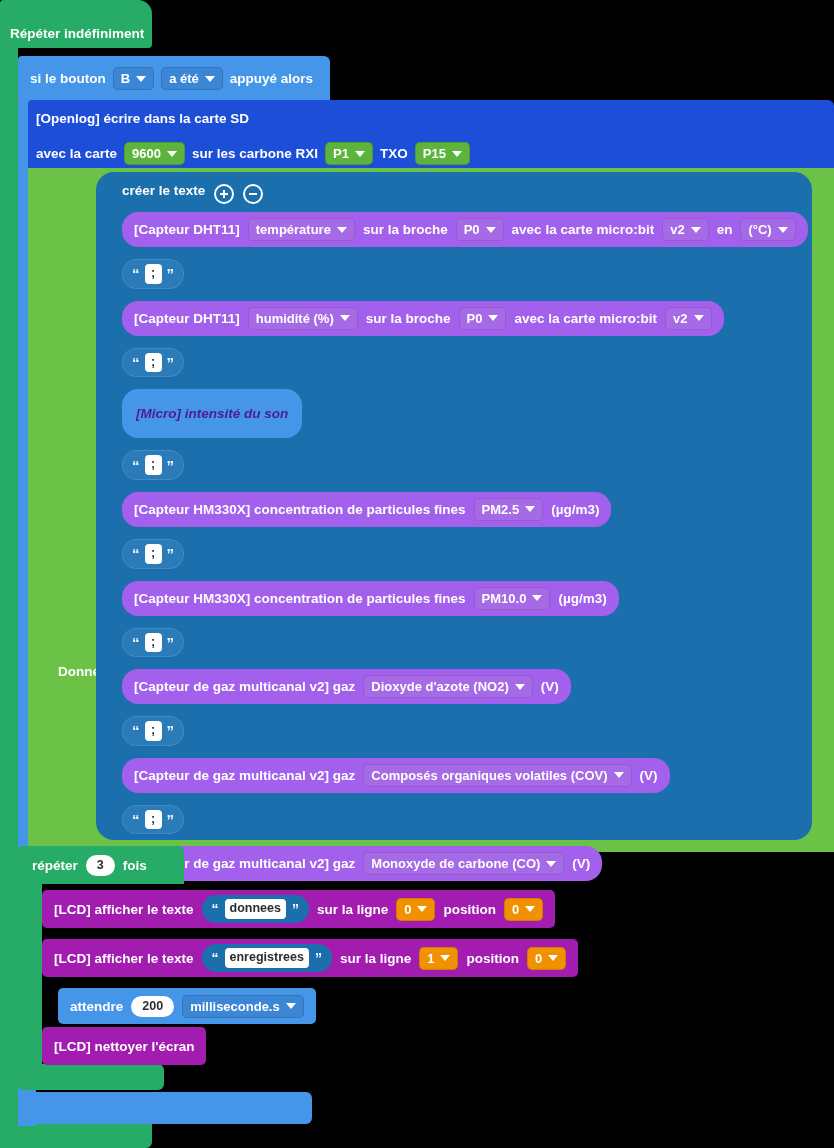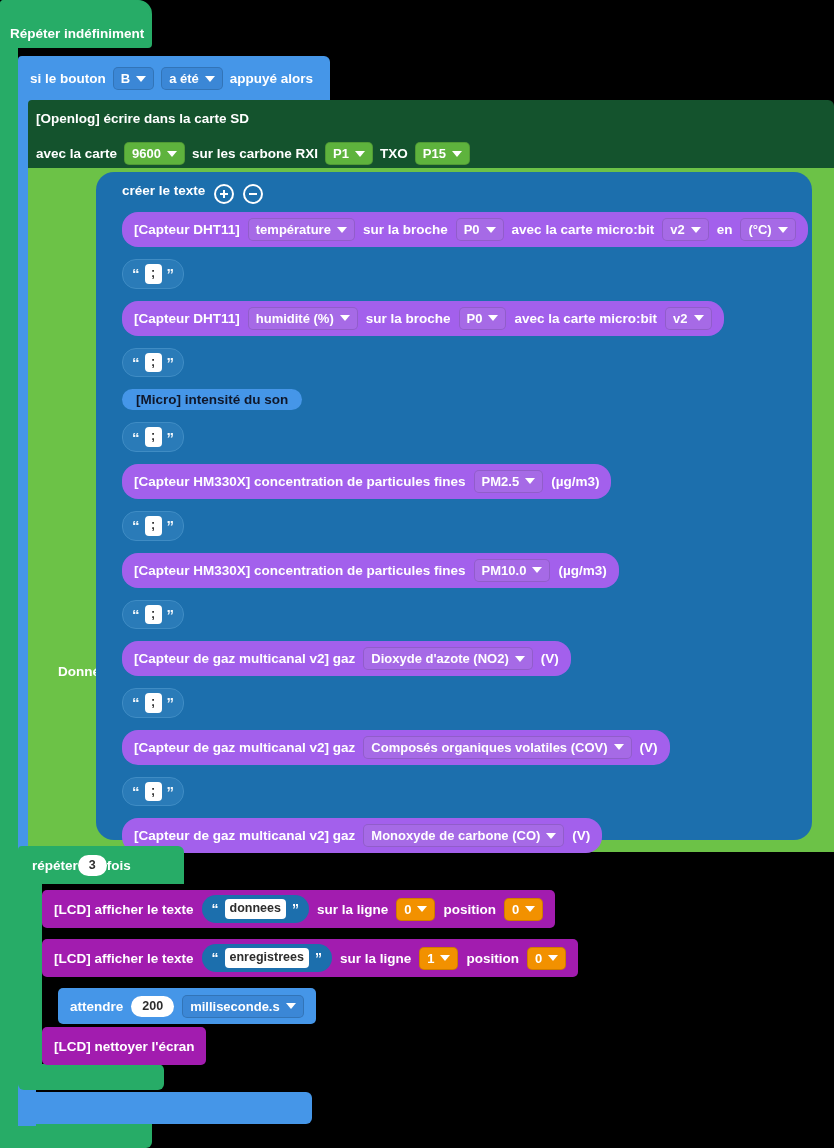--- a/index.html
+++ b/index.html
@@ -37,42 +37,42 @@
   .if-head{
     left:18px;top:56px;width:312px;height:44px;
     background:#4596e8;border-radius:4px 6px 0 0;
   }
   .if-left{left:18px;top:96px;width:18px;height:1030px;background:#4596e8;}
   .if-bottom{left:18px;top:1092px;width:294px;height:32px;background:#4596e8;border-radius:0 6px 6px 0;}
   .if-row{position:absolute;left:12px;top:11px;display:flex;align-items:center;gap:7px;}
 
   
   .ol-head{
-    left:28px;top:100px;width:806px;height:72px;background:#14532d;border-radius:4px 6px 0 0;
+    left:28px;top:100px;width:806px;height:72px;background:#1d4ed8;border-radius:4px 6px 0 0;
   }
   .ol-body{left:28px;top:168px;width:806px;height:678px;background:#6cc247;}
   .ol-tail{left:28px;top:838px;width:806px;height:14px;background:#6cc247;}
   .ol-l1{position:absolute;left:8px;top:12px;}
   .ol-l2{position:absolute;left:8px;top:42px;display:flex;align-items:center;gap:7px;}
   .ol-donnees{position:absolute;left:30px;top:497px;}
 
   
   .ct{
     left:96px;top:172px;width:716px;height:668px;
     background:#1c6fad;border-radius:18px;
   }
   .ct-header{position:absolute;left:26px;top:12px;display:flex;align-items:flex-start;gap:9px;}
 
   .ct-items{position:absolute;left:26px;top:40px;display:flex;flex-direction:column;gap:12px;align-items:flex-start;}
 
   
   .rep-head{left:18px;top:846px;width:166px;height:38px;background:#27ac67;border-radius:4px 6px 0 0;}
   .rep-left{left:18px;top:880px;width:24px;height:196px;background:#27ac67;}
   .rep-bottom{left:18px;top:1064px;width:146px;height:26px;background:#27ac67;border-radius:0 6px 6px 6px;}
-  .rep-row{position:absolute;left:14px;top:9px;display:flex;align-items:center;}
+  .rep-row{position:absolute;left:14px;top:9px;display:flex;align-items:center;gap:8px;}
   .chip{
     display:inline-flex;align-items:center;gap:5px;
     border-radius:5px;padding:3px 7px;
     font-size:13px;color:#fff;white-space:nowrap;
   }
   .chip.blue{background:#3b87d6;border:1px solid rgba(0,0,0,.14);}
   .chip.green{background:#5eb33d;border:1px solid rgba(0,0,0,.14);}
   .chip.orange{background:#f29100;border:1px solid rgba(0,0,0,.14);}
   .chip.light-purple{background:#a66ae6;border:1px solid rgba(0,0,0,.12);}
   .caret{
@@ -82,22 +82,22 @@
 
   
   .rep-purple{
     display:inline-flex;align-items:center;gap:8px;
     background:#a360ec;border-radius:16px;padding:6px 12px;
     font-size:13.5px;color:#fff;white-space:nowrap;
   }
   
   .rep-blue{
     display:inline-flex;align-items:center;
-    background:#4596e8;border-radius:16px;padding:3px 14px;
-    font-size:13.5px;color:#0f172a;white-space:nowrap;
+    background:#4596e8;border-radius:16px;padding:17px 14px;
+    font-size:13.5px;color:#4c1d95;white-space:nowrap;font-style:italic;
   }
   
   .rep-str{
     display:inline-flex;align-items:center;gap:5px;
     background:#2a7bb8;border:1px solid #3f8cc4;border-radius:14px;
     padding:4px 9px;font-size:14px;color:#fff;
   }
   .rep-str .quote{font-size:15px;line-height:1;opacity:.95;}
   .txtfield{
     background:#fff;color:#2d2d2d;border-radius:4px;

